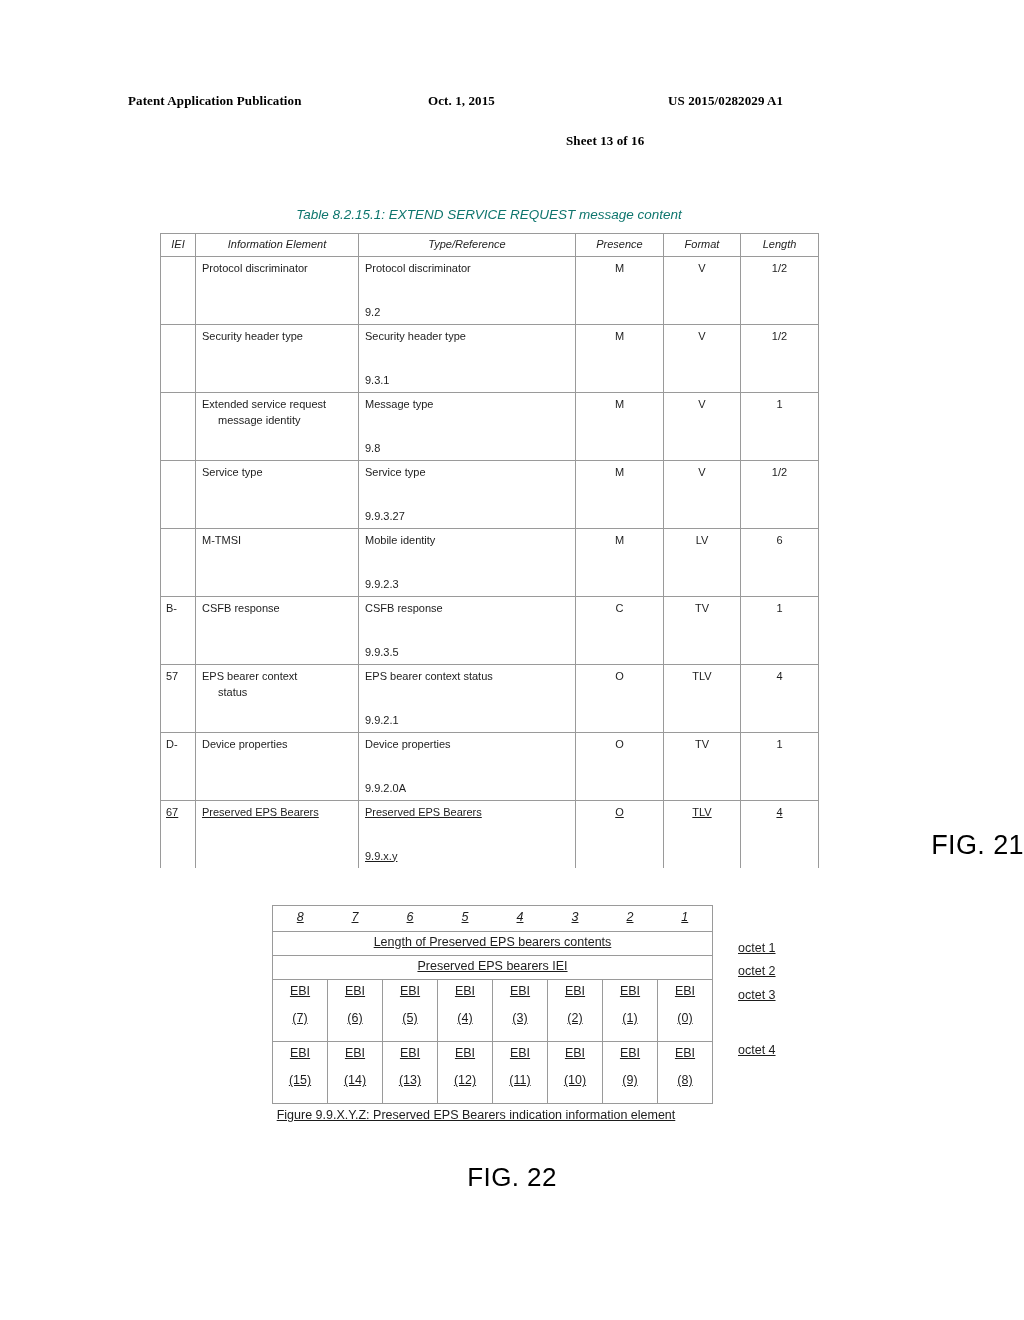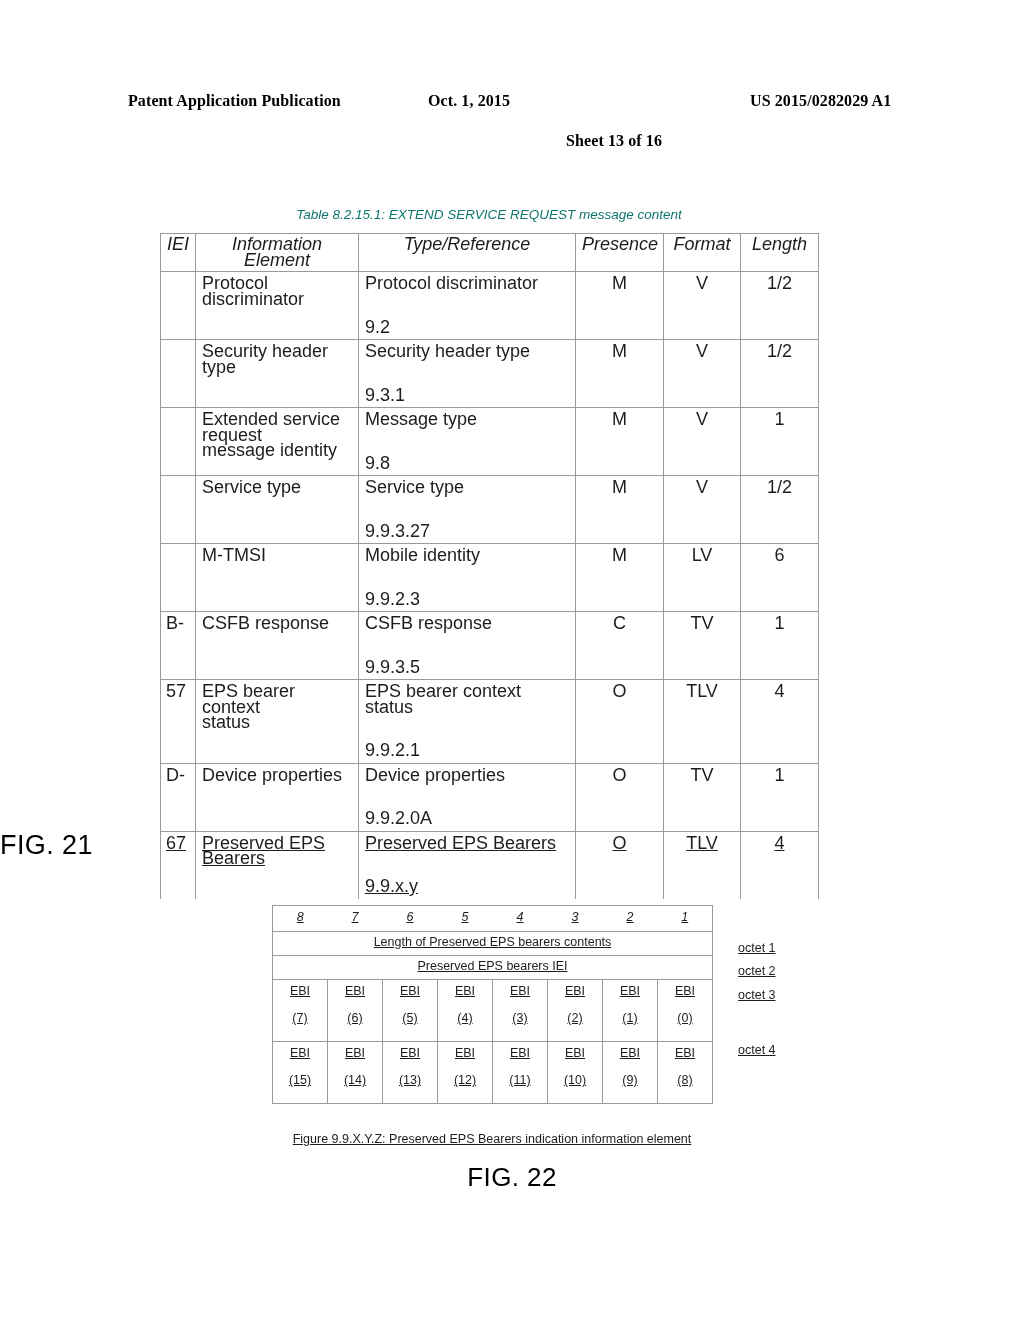--- a/index.html
+++ b/index.html
@@ -18,33 +18,33 @@
 
   
   #patent-header {
     position: absolute;
     top: 88px;
     left: 0;
     width: 911px;
     height: 26px;
     font-family: "Liberation Serif", serif;
     font-weight: bold;
-    font-size: 16px;
+    font-size: 13px;
     letter-spacing: 0.1px;
     white-space: nowrap;
   }
   #patent-header .hdr-cell {
     position: absolute;
     top: 0;
     line-height: 26px;
   }
   #hdr-pub   { left: 128px; }
   #hdr-date  { left: 428px; }
   #hdr-sheet { left: 566px; margin-top: 40px; }
-  #hdr-num   { left: 750px; }
+  #hdr-num   { left: 668px; }
 
   
   #fig21-wrap {
     position: absolute;
     left: 0;
     top: 0;
     width: 1024px;
   }
   #fig21-title {
     position: absolute;
@@ -55,21 +55,21 @@
     font-size: 13.5px;
     font-style: italic;
     color: #0f766e;
     line-height: 17px;
   }
 
   table.pat-table {
     position: absolute;
     border-collapse: collapse;
     table-layout: fixed;
-    font-size: 18px;
+    font-size: 11px;
     color: #1d1d1d;
   }
   #fig21-table {
     left: 160px;
     top: 233px;
     width: 658px;
   }
   #fig21-table col.c-iei   { width: 35px;  }
   #fig21-table col.c-ie    { width: 163px; }
   #fig21-table col.c-type  { width: 217px; }
@@ -99,30 +99,30 @@
   #fig21-table td.cell-type { text-align: left; }
   #fig21-table td.cell-ctr  { text-align: center; }
 
   
   #fig21-table tr.open-bottom > td { border-bottom: none; }
 
   .ref-line {
     display: block;
     margin-top: 28px;
   }
-  .ie-second-line { display: block; }
+  .ie-second-line { display: block; margin-left: 16px; }
 
   .u { text-decoration: underline; }
 
   #fig21-label {
     position: absolute;
     left: 0;
     top: 830px;
     width: 1024px;
-    text-align: left;
+    text-align: right;
     font-size: 27px;
     letter-spacing: 0.4px;
   }
 
   
   #fig22-table {
     left: 272px;
     top: 905px;
     width: 440px;
     font-size: 12.5px;
@@ -166,28 +166,27 @@
     color: #1d1d1d;
     white-space: nowrap;
   }
   #octet-1 { top: 941px; }
   #octet-2 { top: 964px; }
   #octet-3 { top: 988px; }
   #octet-4 { top: 1043px; }
 
   #fig22-caption {
     position: absolute;
-    left: 272px;
+    left: 256px;
     top: 1108px;
     width: 440px;
     text-align: center;
     font-size: 12.5px;
     white-space: nowrap;
     color: #1d1d1d;
-    margin-top: 24px;
   }
   #fig22-caption > span { display: inline-block; }
 
   #fig22-label {
     position: absolute;
     left: 0;
     top: 1162px;
     width: 1024px;
     text-align: center;
     font-size: 26px;

